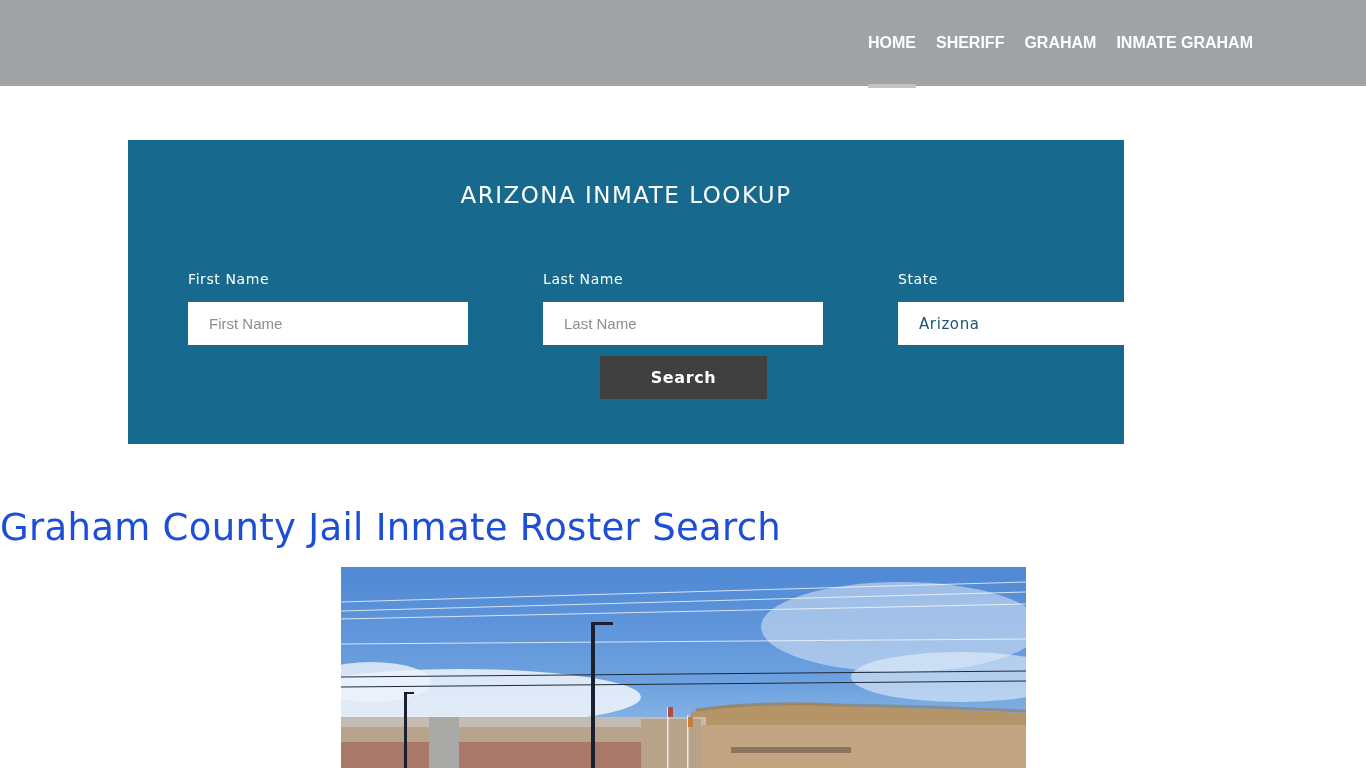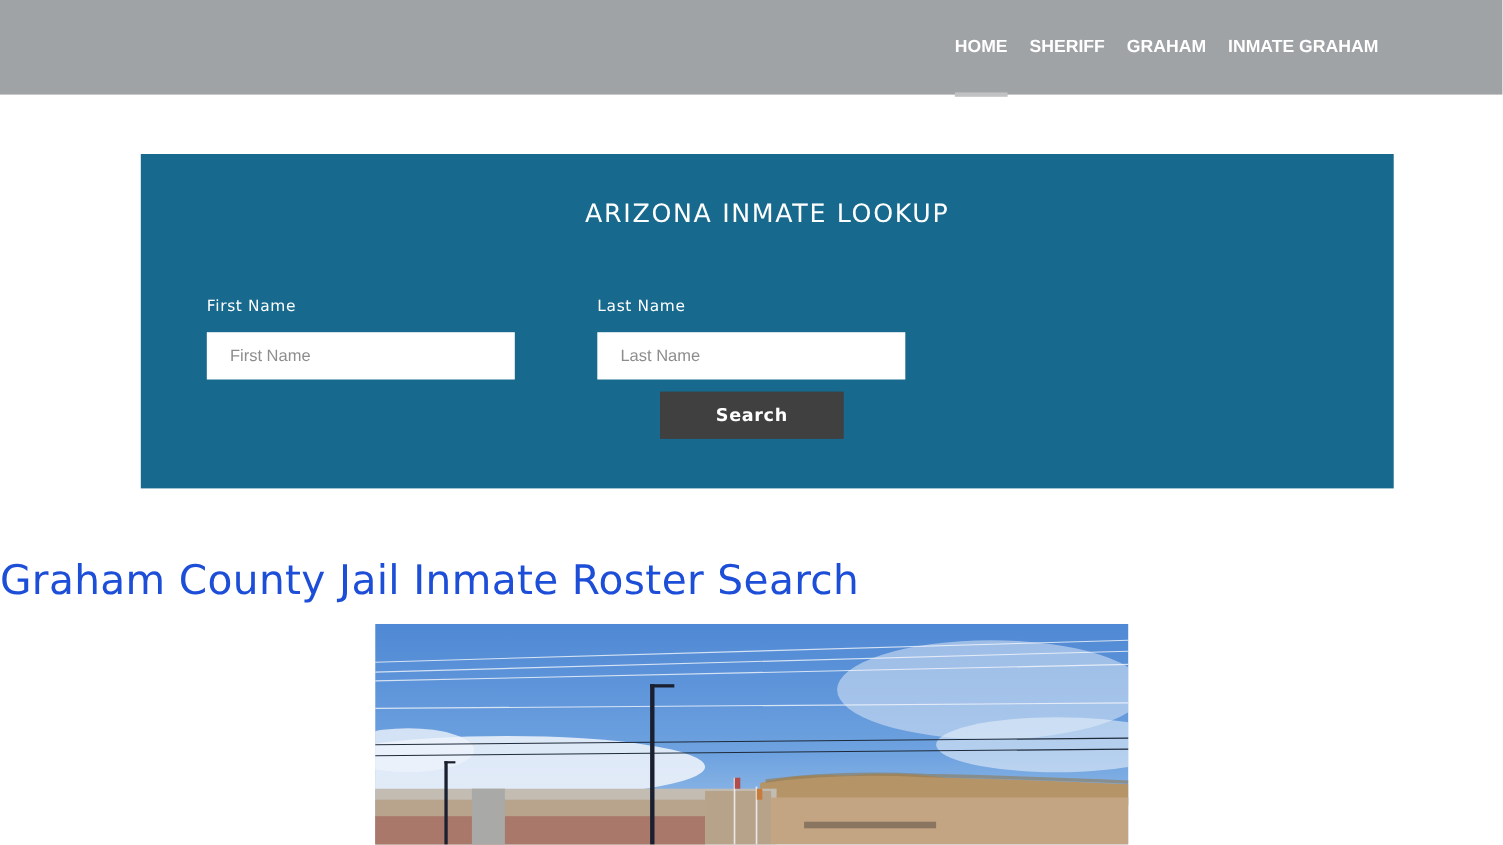--- a/index.html
+++ b/index.html
@@ -19,21 +19,21 @@
     .nav-item {
       position: relative; color: #ffffff; font-weight: bold; font-size: 16px;
       padding-top: 34px; margin-left: 20px; text-decoration: none; cursor: pointer;
       font-family: "Liberation Sans", sans-serif;
     }
     .nav-item.active::after {
       content: ""; position: absolute; left: 0; right: 0; top: 84px; height: 4px; background: #c0c2c4;
     }
 
     .lookup {
-      position: absolute; left: 128px; top: 140px; width: 1139px; height: 304px;
+      position: absolute; left: 128px; top: 140px; width: 996px; height: 304px;
       background: #176a8d;
     }
     .lookup-title {
       position: absolute; left: 0; right: 0; top: 42px; text-align: center;
       color: #ffffff; font-size: 23px; letter-spacing: 1.5px;
       font-family: "DejaVu Sans", sans-serif; font-weight: normal;
     }
     .field { position: absolute; top: 97px; width: 280px; margin-top: 34px; }
     .field label {
       display: block; color: #ffffff; font-size: 14px; letter-spacing: 0.6px;
@@ -84,20 +84,24 @@
   <div class="field field-first">
     <label>First Name</label>
     <input type="text" placeholder="First Name" style="">
   </div>
 
   <div class="field field-last">
     <label>Last Name</label>
     <input type="text" placeholder="Last Name" style="">
   </div>
 
+  <div class="field field-state state">
+    <label>State</label>
+    <input type="text" value="Arizona" style="">
+  </div>
 
   <button class="search-btn">Search</button>
 </section>
 
 <h1 class="page-title">Graham County Jail Inmate Roster Search</h1>
 
 <div class="photo" title="Graham County jail building exterior with light poles, flags and desert hill under blue sky">
   <svg width="685" height="201" viewBox="0 0 685 201">
     <defs>
       <linearGradient id="sky" x1="0" y1="0" x2="0" y2="1">

